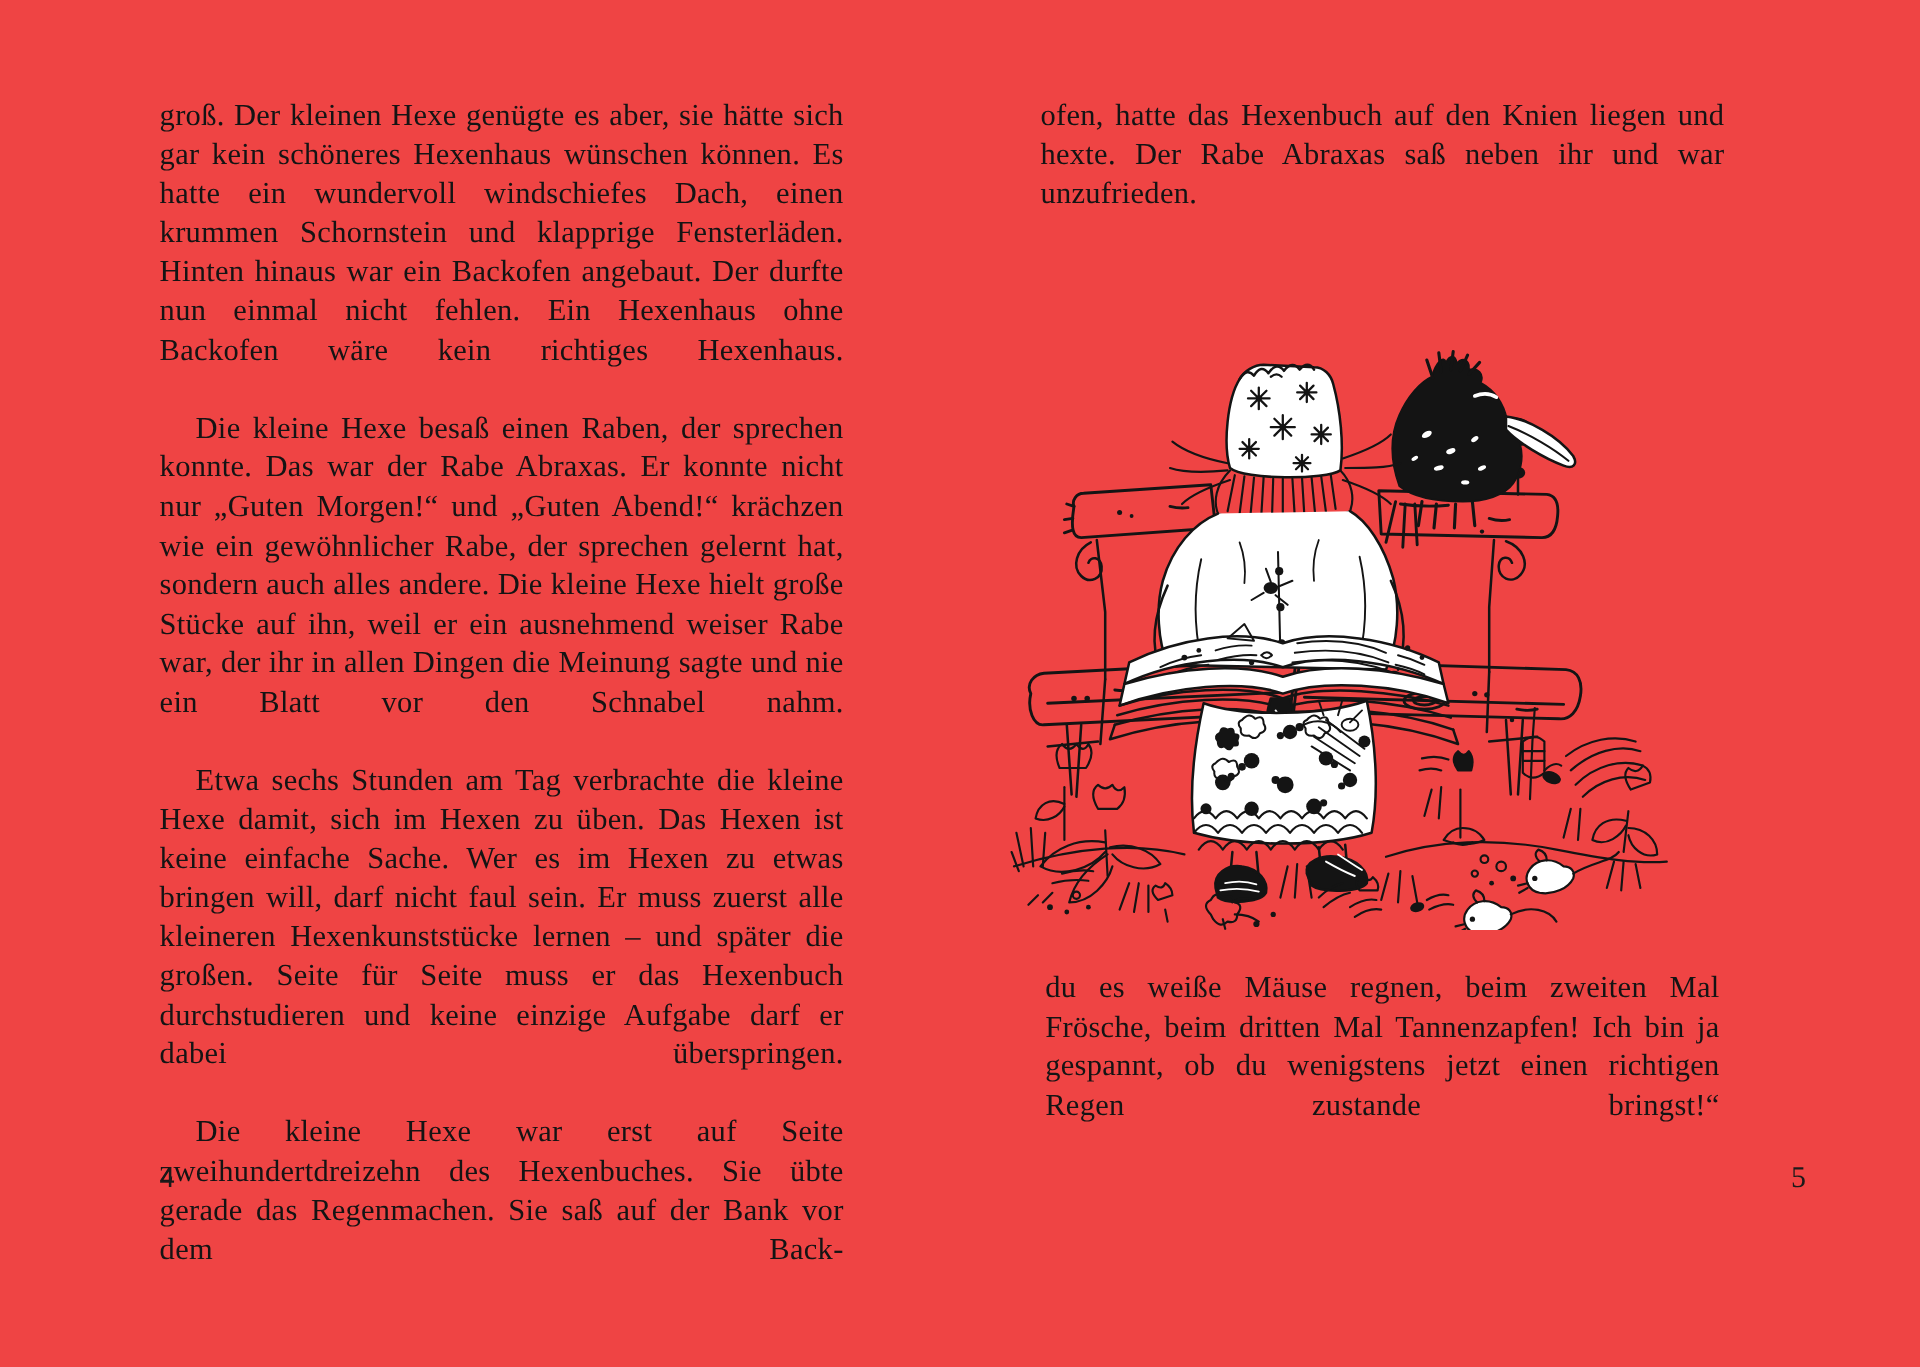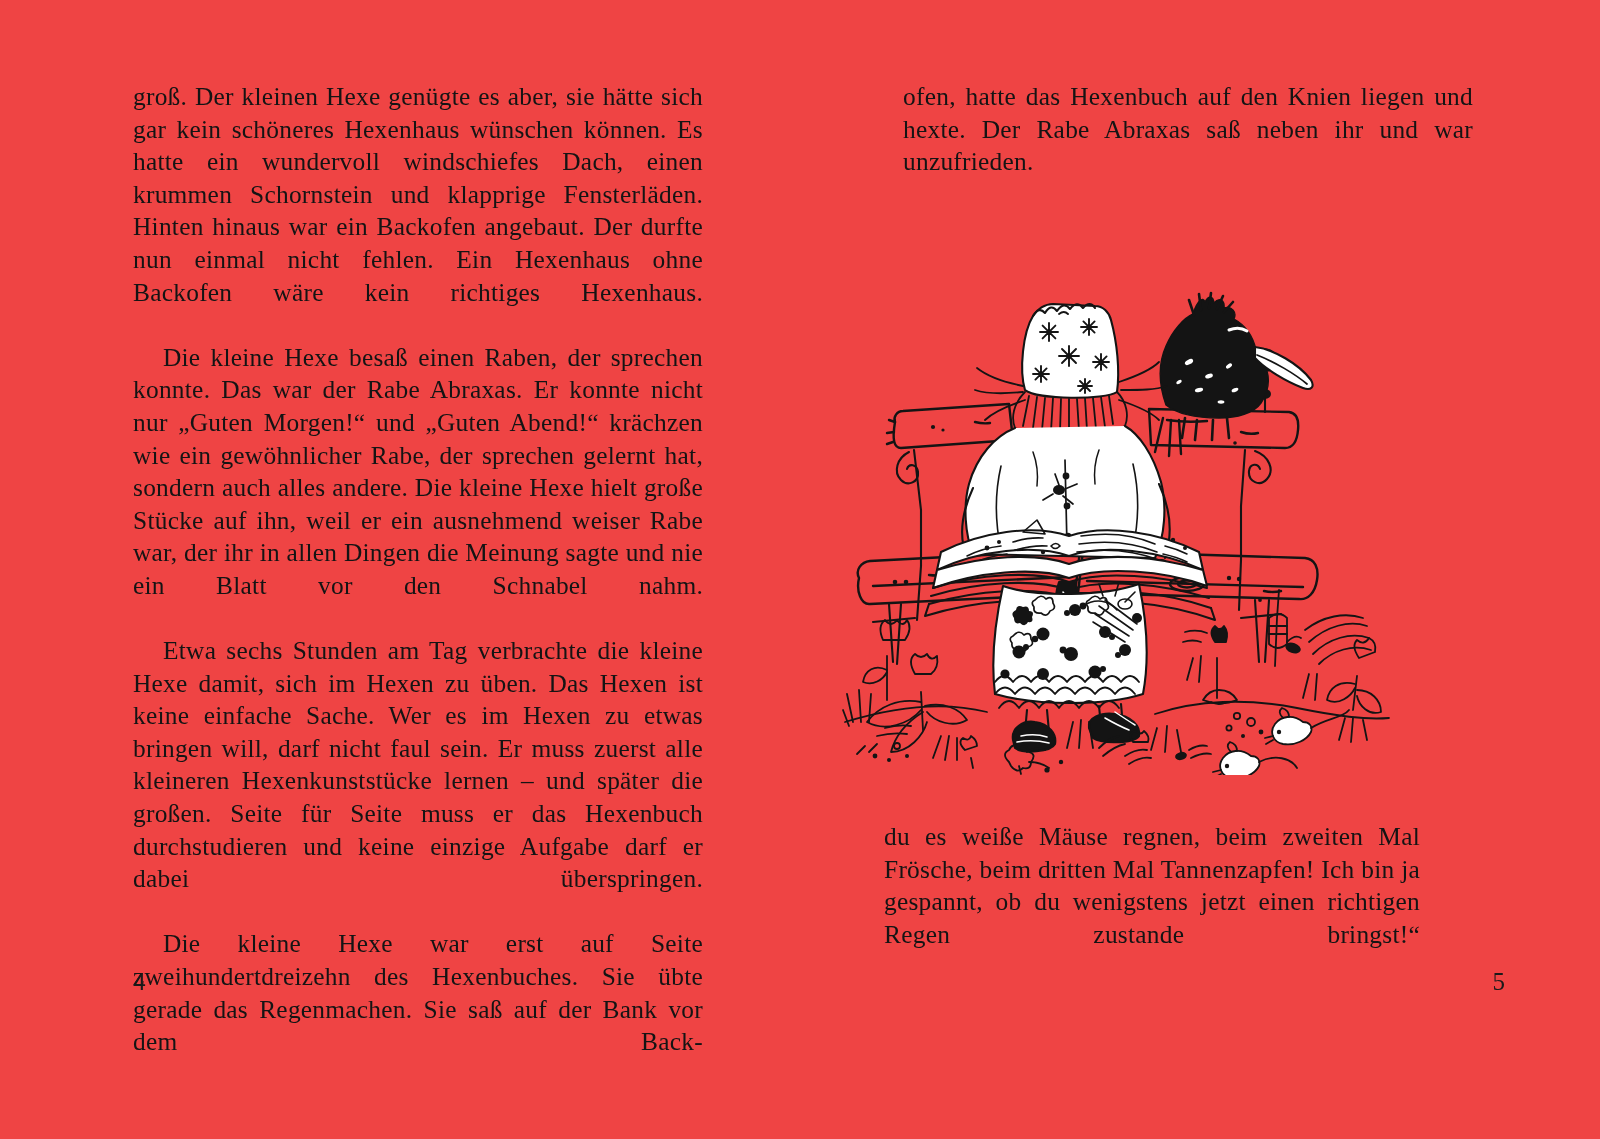--- a/index.html
+++ b/index.html
@@ -38,21 +38,21 @@
     top: 80px;
     width: 570px;
     font-size: 25.4px;
     line-height: 32.6px;
     text-align: justify;
     text-justify: inter-word;
     hyphens: none;
     letter-spacing: 0.01em;
   }
   .page-left  .textblock { left: 133px; }
-  .page-right .textblock { left: 67px; margin-left: 36px; }
+  .page-right .textblock { left: 67px; }
 
   .textblock p {
     margin: 0;
   }
   .textblock p.indent {
     text-indent: 1.18em;
   }
   
   .textblock p:after {
     content: "";
@@ -74,21 +74,21 @@
   .textblock-lower {
     position: absolute;
     top: 803px;
     left: 67px;
     width: 570px;
     font-size: 25.4px;
     line-height: 32.6px;
     text-align: justify;
     letter-spacing: 0.01em;
   }
-  .textblock-lower p { margin: 17px; }
+  .textblock-lower p { margin: 4px; }
   .textblock-lower p:after { content: ""; display: inline-block; width: 100%; }
 
   
   .folio {
     position: absolute;
     top: 967px;
     font-size: 25px;
     line-height: 30px;
     color: #1a1a1a;
   }

